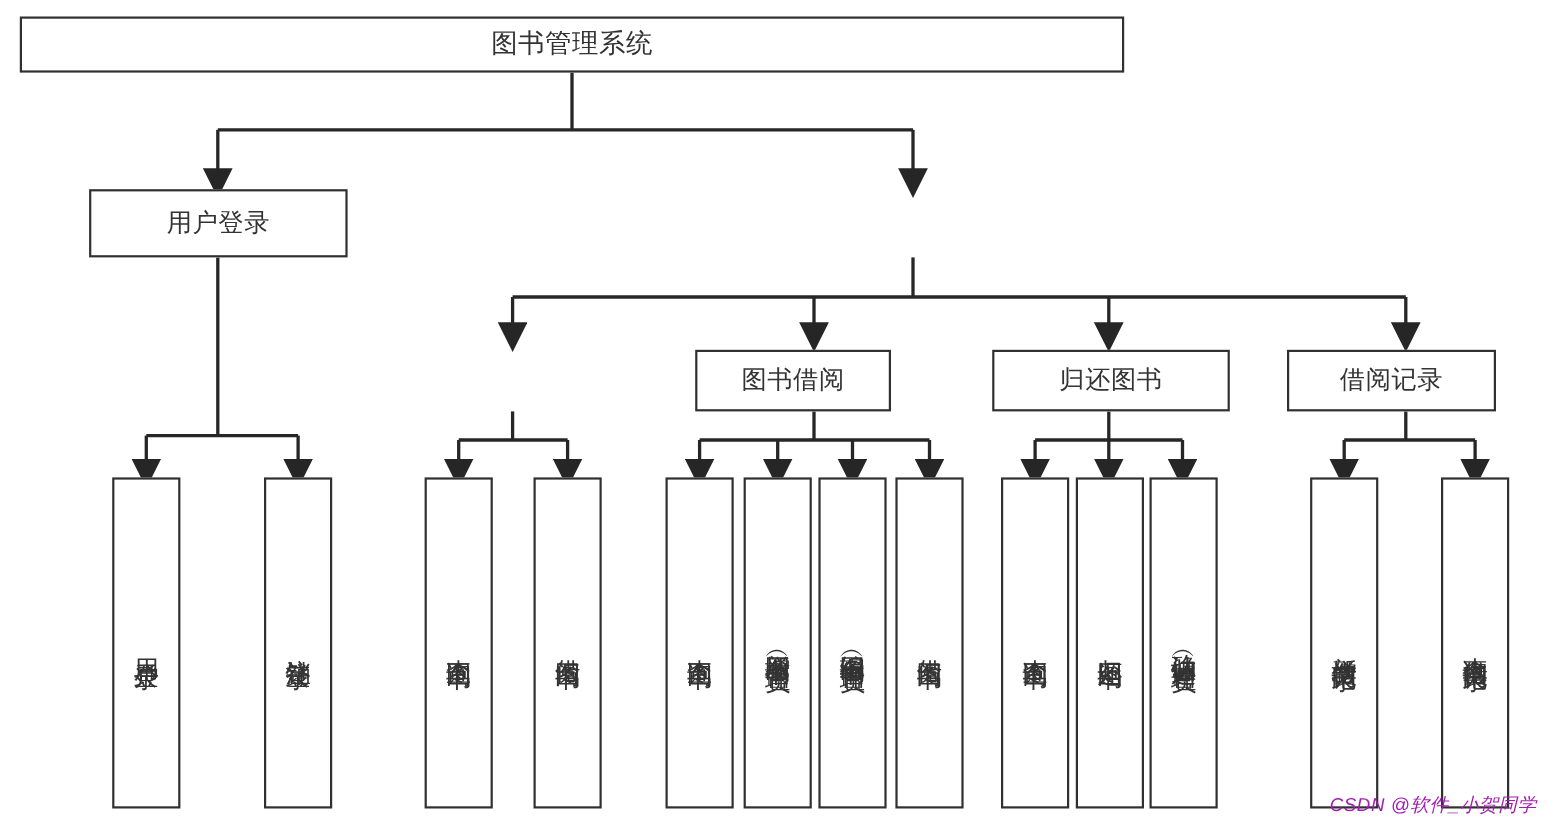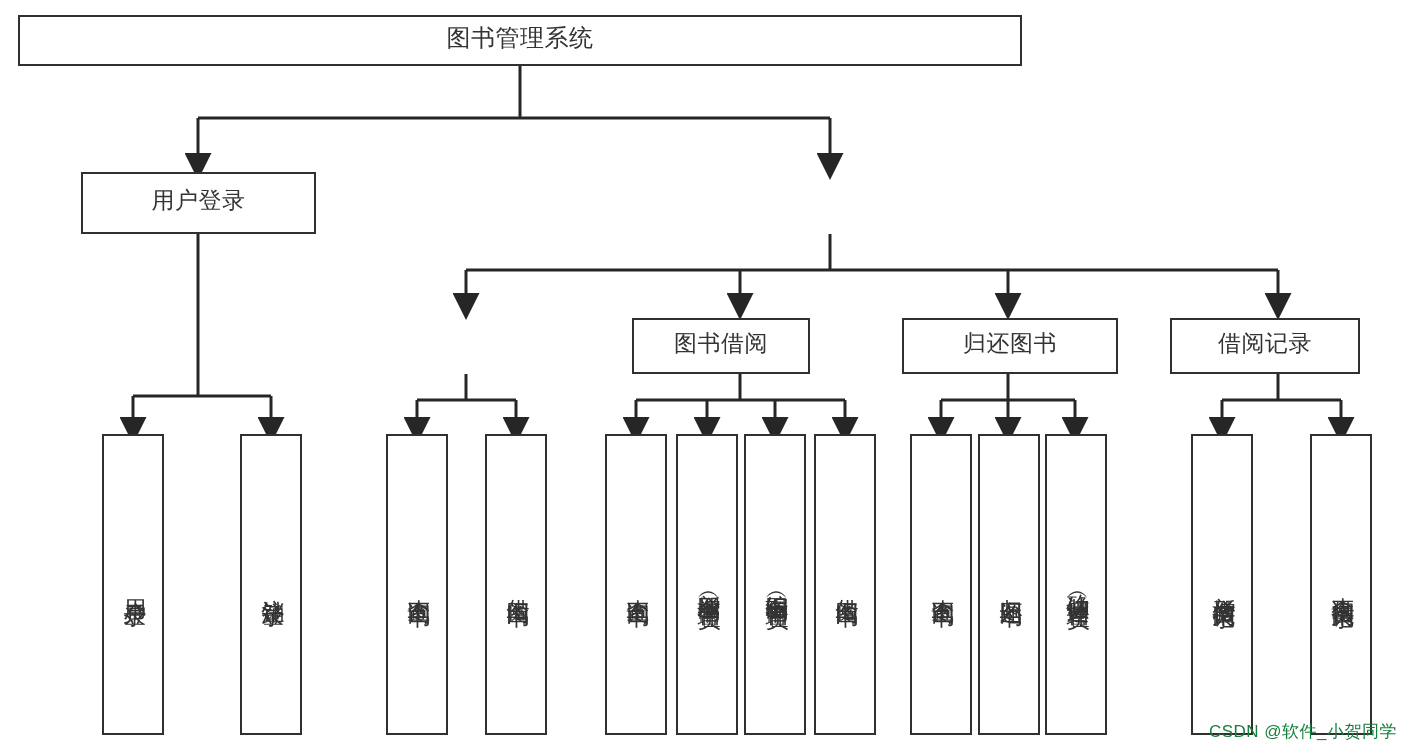--- a/index.html
+++ b/index.html
@@ -35,21 +35,20 @@
     align-items: center;
     justify-content: center;
     color: #333333;
     z-index: 2;
   }
   .node .label {
     display: block;
     text-align: center;
     line-height: 1.12;
     letter-spacing: 0.5px;
-    font-family: Liberation Mono, monospace;
   }
   
   .node.horiz .label {
     writing-mode: horizontal-tb;
     font-size: 23px;
   }
   .node.root .label {
     font-size: 24px;
   }
   
@@ -62,24 +61,25 @@
     font-size: 23px;
     line-height: 1.0;
     letter-spacing: 2px;
     white-space: nowrap;
   }
   .watermark {
     position: absolute;
     right: 8px;
     bottom: 4px;
     font-size: 17px;
-    color: #15803d;
+    color: #a21caf;
     white-space: nowrap;
     z-index: 5;
     letter-spacing: 0.5px;
+    font-style: italic;
   }
 </style>
 </head>
 <body>
 
 <div id="canvas">
 
   <svg id="edges" viewBox="0 0 1405 747" xmlns="http://www.w3.org/2000/svg">
     <defs>
       <marker id="arrow" markerWidth="9" markerHeight="9" refX="1" refY="4.5" orient="auto" markerUnits="strokeWidth">

